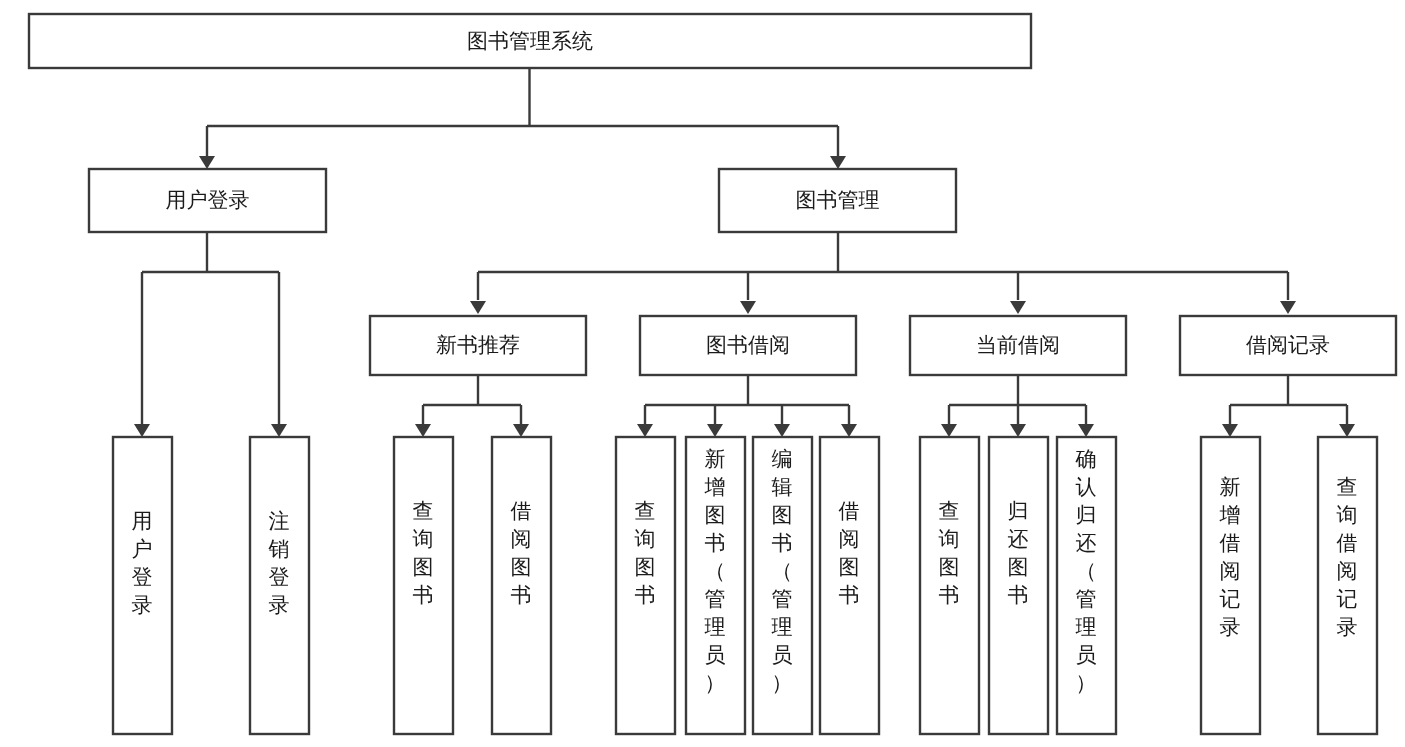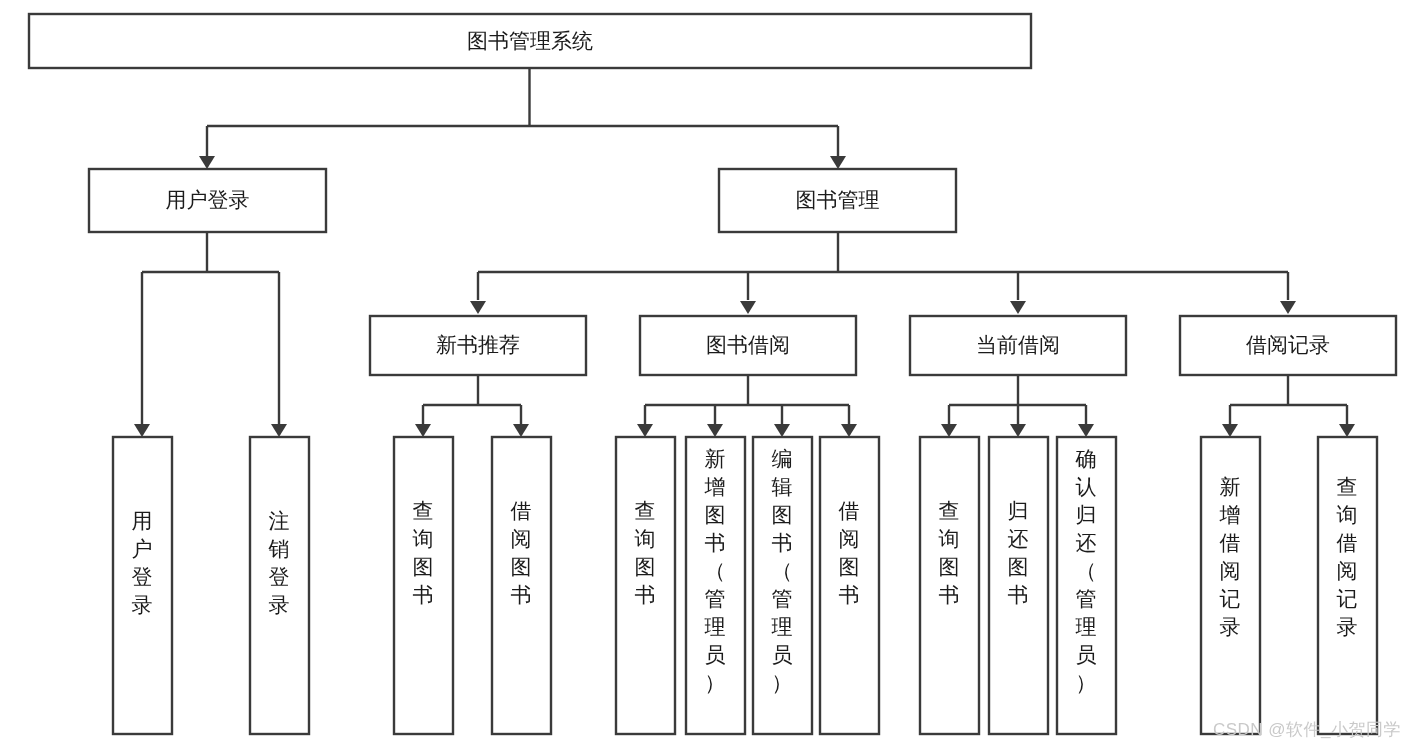--- a/index.html
+++ b/index.html
@@ -227,14 +227,13 @@
       <rect class="node-box" x="1193" y="437" width="59" height="297"></rect>
       <text class="leaf-label" x="1222" y="494"><tspan x="1222" y="494" text-anchor="middle">新</tspan><tspan x="1222" y="522" text-anchor="middle">增</tspan><tspan x="1222" y="550" text-anchor="middle">借</tspan><tspan x="1222" y="578" text-anchor="middle">阅</tspan><tspan x="1222" y="606" text-anchor="middle">记</tspan><tspan x="1222" y="634" text-anchor="middle">录</tspan></text>
     </g>
     <g>
       <rect class="node-box" x="1310" y="437" width="59" height="297"></rect>
       <text class="leaf-label" x="1339" y="494"><tspan x="1339" y="494" text-anchor="middle">查</tspan><tspan x="1339" y="522" text-anchor="middle">询</tspan><tspan x="1339" y="550" text-anchor="middle">借</tspan><tspan x="1339" y="578" text-anchor="middle">阅</tspan><tspan x="1339" y="606" text-anchor="middle">记</tspan><tspan x="1339" y="634" text-anchor="middle">录</tspan></text>
     </g>
 
   </svg>
 
-  <div class="watermark">CSDN @软件_小贺同学</div>
 </div>
 
 </body></html>

